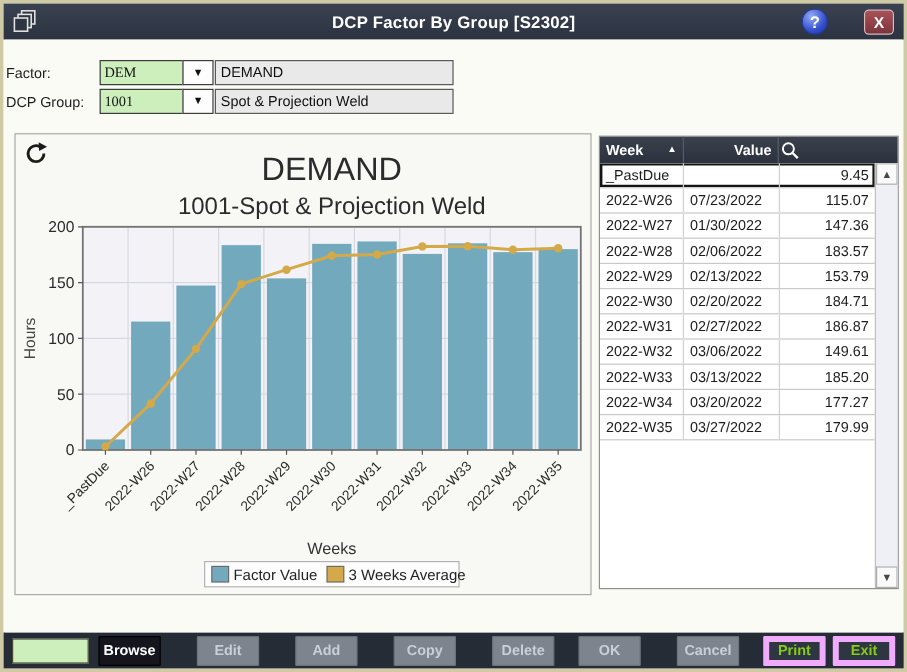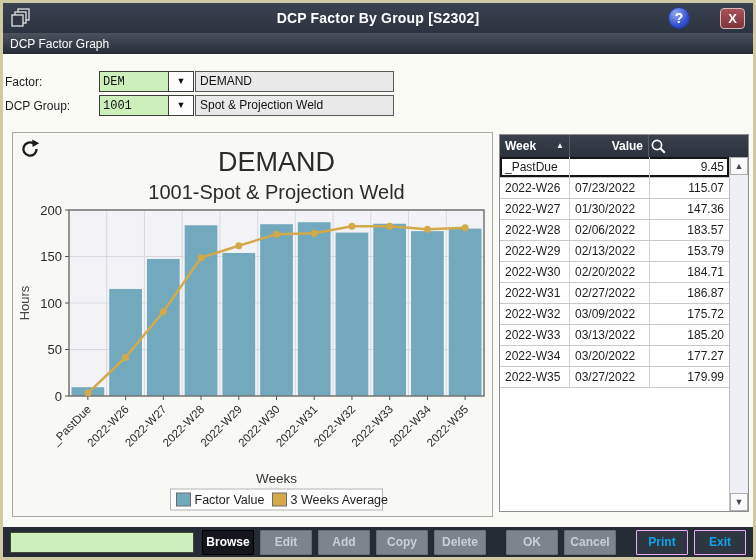--- a/index.html
+++ b/index.html
@@ -47,21 +47,21 @@
   }
 
   
   .content{ flex:1; position:relative; background:#fbfbf6; overflow:hidden; }
 
   .form{ margin:17px 0 0 2px; }
   .frow{ display:flex; align-items:center; margin-bottom:3px; height:21px; }
   .flabel{ width:78px; text-align:left; font-size:12px; color:#1d1d1d; padding-right:5px; }
   .fcode{
     width:70px; height:21px; background:#cdefbc; border:1px solid #3c3c3c;
-    font-family:Liberation Mono, monospace; font-size:12px; padding:0 3px; color:#111; outline:none;margin-left:16px;
+    font-family:Liberation Serif, serif; font-size:12px; padding:0 3px; color:#111; outline:none;
   }
   .fdrop{
     width:26px; height:21px; margin-left:-1px; background:#fdfdfd; border:1px solid #3c3c3c;
     display:flex; align-items:center; justify-content:center; padding:0; cursor:pointer;
   }
   .dd-icon{ font-size:9px; color:#111; line-height:1; }
   .fdesc{
     width:199px; height:21px; margin-left:1px; background:#e9e9e9; border:1px solid #5a5a5a;
     font-size:12px; color:#111; line-height:19px; padding:0 4px; overflow:hidden; white-space:nowrap;
   }
@@ -111,22 +111,22 @@
   .status{
     width:186px; height:21px; background:#cdefbc; border:1px solid #46463a; margin-right:8px;
     font-size:12px; line-height:19px; padding:0 4px; color:#143314;
   }
   .buttons{ display:flex; gap:6px; align-items:center; }
   .btn{
     width:52px; height:25px; font-family:"Liberation Sans",sans-serif;
     font-size:12px; font-weight:bold; border-radius:1px; cursor:pointer; padding:0;
   }
   .btn.active{ background:#15151d; color:#fff; border:1px solid #000; }
-  .btn.disabled{ background:#7d848e; color:#c9cfd7; border:1px solid #6b7179; cursor:default; }
-  .btn.enabled{ background:#2e3642; color:#0ea5e9; border:1px solid #f0abfc; }
+  .btn.disabled{ background:#7d848e; color:#c9cfd7; border:1px solid #6b7179; cursor:default;margin-left:24px; }
+  .btn.enabled{ background:#2e3642; color:#84cc16; border:5px solid #f0abfc; }
   .buttons .btn:nth-child(6){ margin-left:14px; }
   .buttons .btn:nth-child(8){ margin-left:14px; }
 </style>
 </head>
 <body>
 
 <div class="window">
 
   <div class="titlebar">
     <span class="cascade">
@@ -136,23 +136,20 @@
         <rect x="2" y="8" width="11" height="11" fill="#2f3642" stroke="#e3e3e3" stroke-width="1.3"></rect>
       </svg>
     </span>
     <span class="title">DCP Factor By Group [S2302]</span>
     <span class="tb-right">
       <span class="help">?</span>
       <span class="close">X</span>
     </span>
   </div>
 
-  <div class="subbar">
-    <span>DCP Factor Graph</span>
-  </div>
 
   <div class="content">
 
     <div class="form">
       <div class="frow">
         <label class="flabel">Factor:</label>
         <input class="fcode" value="DEM" style="">
         <button class="fdrop">
             <span class="dd-icon">▼</span>
           </button>
@@ -307,22 +304,22 @@
                 <div class="tc tc-from-date">02/20/2022</div>
                 <div class="tc tc-value">184.71</div>
               </div>
               <div class="trow">
                 <div class="tc tc-week">2022-W31</div>
                 <div class="tc tc-from-date">02/27/2022</div>
                 <div class="tc tc-value">186.87</div>
               </div>
               <div class="trow">
                 <div class="tc tc-week">2022-W32</div>
-                <div class="tc tc-from-date">03/09/2022</div>
-                <div class="tc tc-value">175.72</div>
+                <div class="tc tc-from-date">03/06/2022</div>
+                <div class="tc tc-value">149.61</div>
               </div>
               <div class="trow">
                 <div class="tc tc-week">2022-W33</div>
                 <div class="tc tc-from-date">03/13/2022</div>
                 <div class="tc tc-value">185.20</div>
               </div>
               <div class="trow">
                 <div class="tc tc-week">2022-W34</div>
                 <div class="tc tc-from-date">03/20/2022</div>
                 <div class="tc tc-value">177.27</div>

